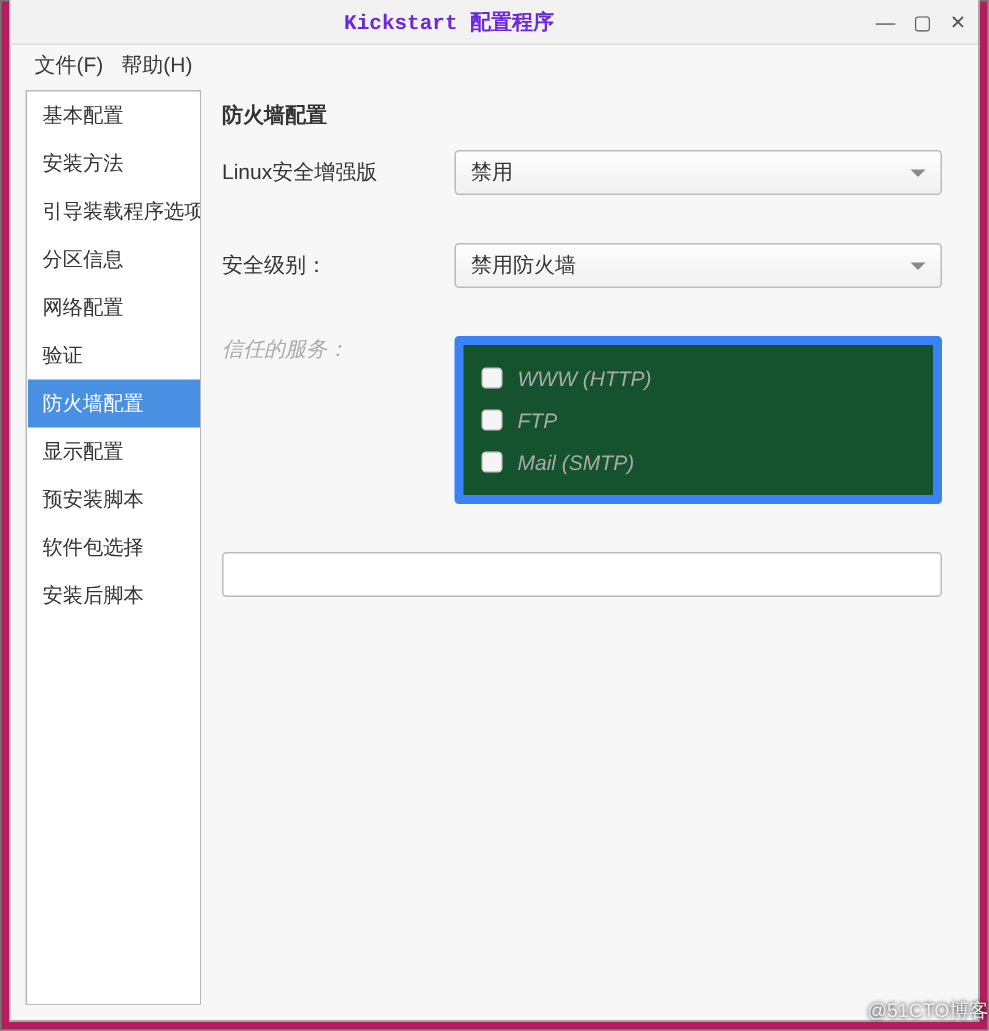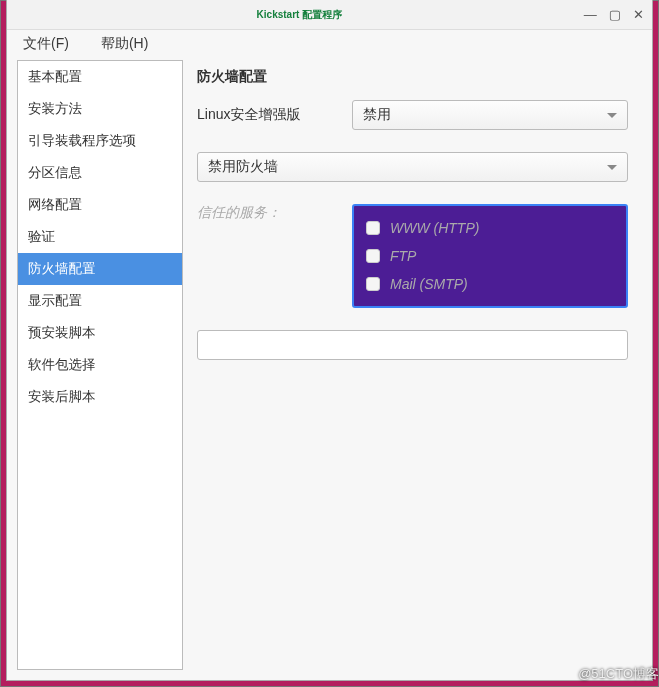--- a/index.html
+++ b/index.html
@@ -16,49 +16,50 @@
   height: 30px;
   display: flex;
   align-items: center;
   padding: 0 8px;
   border-bottom: 1px solid #ddd;
   background: #f2f2f2;
 }
 .titlebar .title {
   flex: 1;
   text-align: center;
-  font-size: 10px;
+  font-size: 14px;
   font-weight: bold;
-  color: #15803d;
+  color: #6d28d9;
+  font-family: Liberation Mono, monospace;
 }
 .window-controls {
   display: flex;
   gap: 12px;
   color: #555;
 }
 .window-controls span { cursor: pointer; font-size: 13px; line-height:1;}
 .menubar {
   height: 28px;
   display: flex;
   align-items: center;
   padding: 0 10px;
-  gap: 20px;
+  gap: 0;
   color: #3a3a3a;
 }
 .menubar .menu-item { padding: 2px 6px; cursor: pointer; }
 .content {
   display: flex;
   position: absolute;
   top: 60px;
   left: 10px;
   right: 10px;
   bottom: 10px;
 }
 .sidebar {
-  width: 166px;
+  width: 117px;
   border: 1px solid #bbb;
   background: #fff;
   overflow-y: auto;
 }
 .sidebar-item {
   padding: 7px 10px;
   cursor: pointer;
   color: #333;
   white-space: nowrap;
   font-size: 13.5px;
@@ -72,21 +73,21 @@
   padding: 8px 14px;
 }
 .section-title {
   font-weight: bold;
   margin-bottom: 14px;
   color: #333;
 }
 .form-row {
   display: flex;
   align-items: center;
-  margin-bottom: 22px;
+  margin-bottom: 32px;
 }
 .form-row label.field-label {
   width: 155px;
   color: #333;
   font-size: 14px;
 }
 .form-row label.field-label.disabled { color: #aaa; }
 .select {
   flex: 1;
   display: flex;
@@ -103,24 +104,24 @@
   gap: 24px;
 }
 .chev {
   width: 0; height: 0;
   border-left: 5px solid transparent;
   border-right: 5px solid transparent;
   border-top: 5px solid #888;
 }
 .services {
   flex: 1;
-  border: 2px solid #3b82f6;
+  border: 6px solid #3b82f6;
   border-radius: 3px;
   padding: 8px 12px;
-  background: #4c1d95;
+  background: #14532d;
 }
 .service-item {
   display: flex;
   align-items: center;
   gap: 10px;
   padding: 6px 0;
   color: #aaa;
 }
 .checkbox {
   width: 14px;
@@ -201,20 +202,21 @@
 
       <div class="form-row">
         <label class="field-label">Linux安全增强版</label>
         <div class="select">
           <span>禁用</span>
           <span class="chev"></span>
         </div>
       </div>
 
       <div class="form-row">
+        <label class="field-label">安全级别：</label>
         <div class="select">
           <span>禁用防火墙</span>
           <span class="chev"></span>
         </div>
       </div>
 
       <div class="form-row" style="align-items:flex-start;font-style:italic;">
         <label class="field-label disabled">信任的服务：</label>
         <div class="services">
           <div class="service-item">

